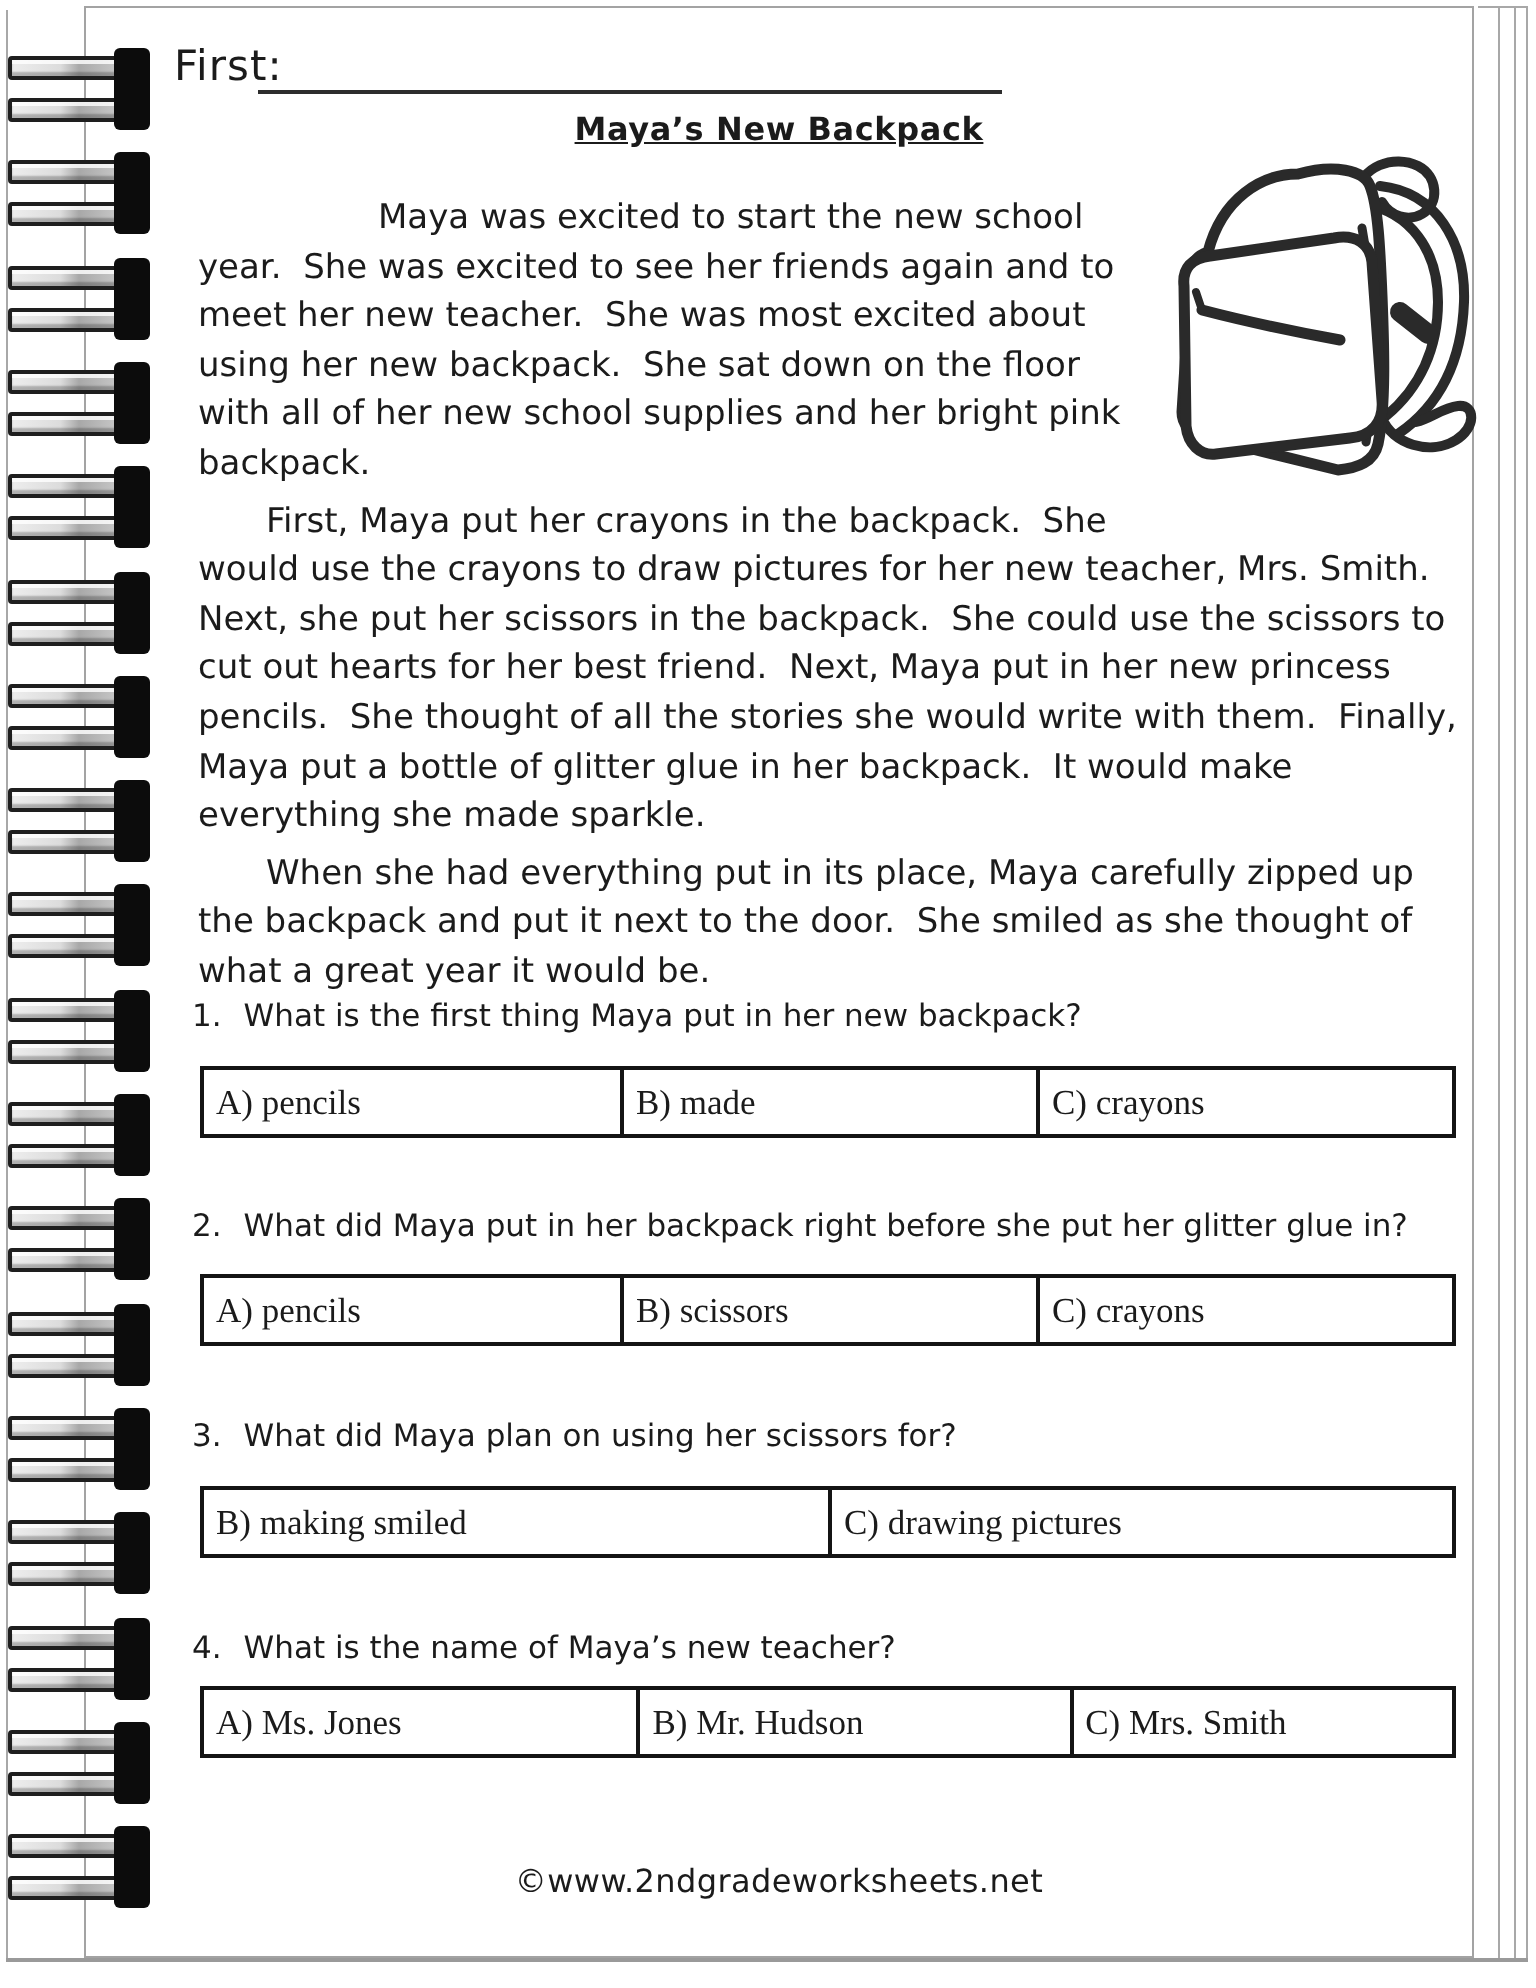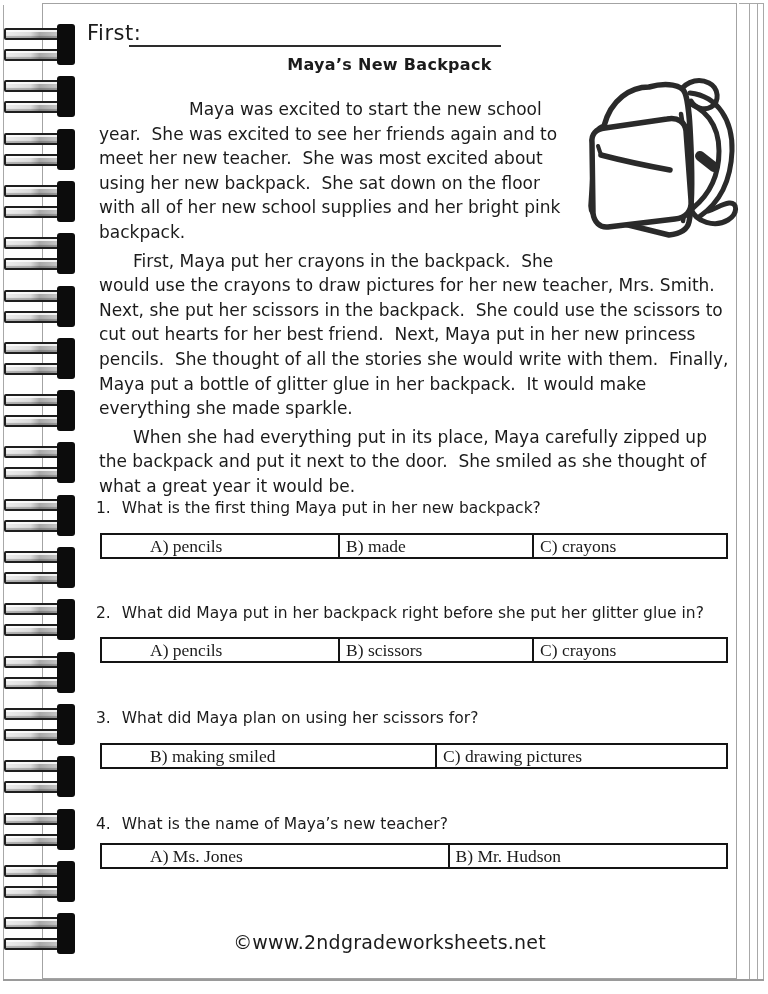--- a/index.html
+++ b/index.html
@@ -30,43 +30,43 @@
     position:absolute;left:4px;width:58px;height:12px;box-sizing:border-box;
     border:2px solid #1e1e1e;border-radius:2px;
     background:linear-gradient(90deg,#ededed 0%,#dcdcdc 45%,#a8a8a8 62%,#c9c9c9 100%);
     box-shadow:inset 0 2px 0 rgba(255,255,255,.8), inset 0 -2px 1px rgba(0,0,0,.25);
   }
   .ring-bar-top{top:0;}
   .ring-bar-bot{top:21px;}
   
   .name-label{position:absolute;left:87px;top:21px;font-size:21px;letter-spacing:.5px;}
   .name-line{position:absolute;left:129px;top:45px;width:372px;height:0;border-top:2px solid #2d2d2d;}
-  .title{position:absolute;left:42px;top:55px;width:695px;text-align:center;font-size:16px;font-weight:bold;letter-spacing:.3px;}
+  .title{position:absolute;left:42px;top:55px;width:695px;text-align:center;font-size:16px;font-weight:bold;letter-spacing:.3px;text-decoration:underline;}
   
   .story{position:absolute;left:95px;top:93px;width:639px;font-size:17px;line-height:24.6px;}
   .story p{margin:4px;white-space:pre-wrap;}
   .indent-big{text-indent:90px;}
   .indent-small{text-indent:34px;}
   .img-spacer{float:right;width:158px;height:172px;}
   .backpack{position:absolute;left:578px;top:72px;width:186px;height:170px;}
   
   .question{position:absolute;left:96px;width:636px;display:flex;gap:11px;font-size:15.5px;line-height:19px;}
   .q1{top:499px;} .q2{top:604px;} .q3{top:709px;} .q4{top:815px;}
   .answer-table{
-    position:absolute;left:100px;width:628px;height:26px;display:flex;
-    border:2.5px solid #141414;box-sizing:border-box;background:#fff;padding-left:42px;
+    position:absolute;left:100px;width:628px;height:36px;display:flex;
+    border:2.5px solid #141414;box-sizing:border-box;background:#fff;
   }
   .t1{top:533px;} .t2{top:637px;} .t3{top:743px;} .t4{top:843px;gap:25px;}
   .answer-cell{
     flex:1 1 33.33%;display:flex;align-items:center;padding-left:6px;
     font-family:"Liberation Serif","DejaVu Serif",serif;font-size:17.5px;box-sizing:border-box;
   }
   .answer-cell + .answer-cell{border-left:2px solid #141414;}
   
-  .footer{position:absolute;left:42px;top:931px;width:695px;text-align:center;font-size:19px;letter-spacing:.2px;}
+  .footer{position:absolute;left:42px;top:931px;width:695px;text-align:center;font-size:16px;letter-spacing:.2px;}
 </style>
 </head>
 <body>
 
 <div class="sheet">
 
   <div class="edge edge-left"></div>
   <div class="edge edge-v1"></div>
   <div class="edge edge-v2"></div>
   <div class="edge edge-right"></div>
@@ -230,17 +230,18 @@
     <div class="answer-cell">C) drawing pictures</div>
   </div>
 
   <div class="question q4">
     <span>4.</span>
     <span>What is the name of Maya’s new teacher?</span>
   </div>
   <div class="answer-table t4">
     <div class="answer-cell">A) Ms. Jones</div>
     <div class="answer-cell">B) Mr. Hudson</div>
+    <div class="answer-cell">C) Mrs. Smith</div>
   </div>
 
   <div class="footer">©www.2ndgradeworksheets.net</div>
 
 </div>
 
 </body></html>

